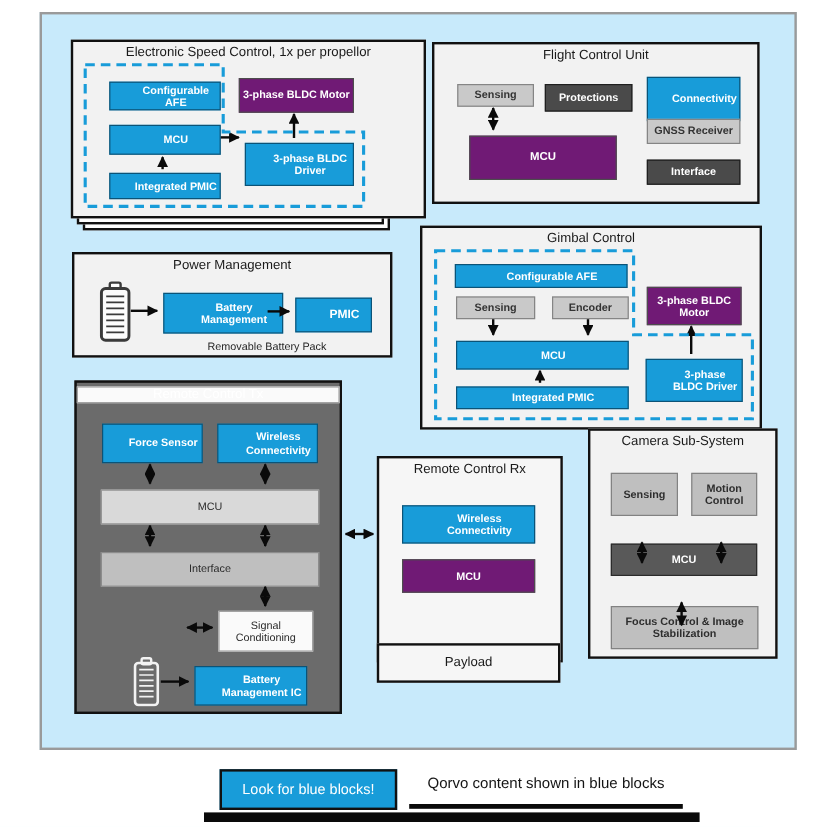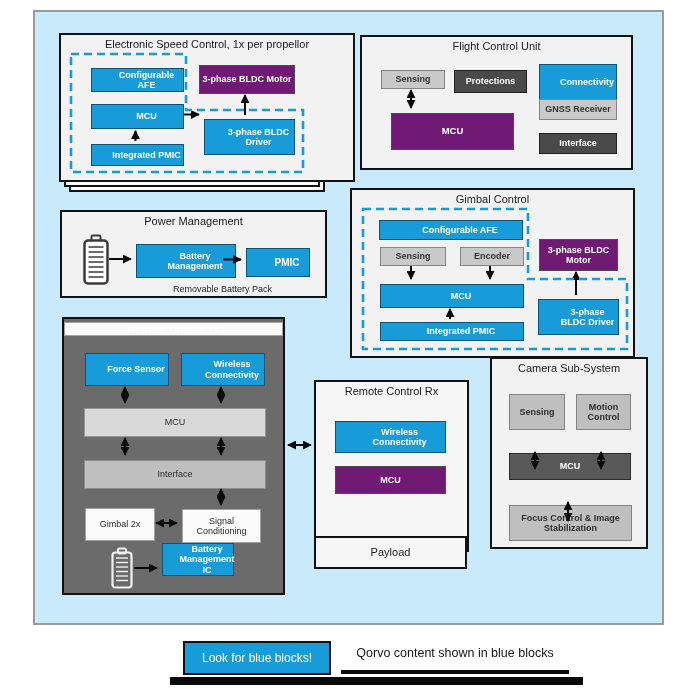--- a/index.html
+++ b/index.html
@@ -86,35 +86,34 @@
     <div class="blk mgray" style="left:187px;top:49px;width:79px;height:32px;">3-phase BLDC Motor</div>
     <div class="blk blue" style="left:186px;top:109px;width:81px;height:36px;">3-phase BLDC Driver</div>
   </div>
 
   <div class="box darkbox" style="left:62px;top:317px;width:223px;height:278px;">
     <div class="ttl white">Remote Control Tx</div>
     <div class="blk blue" style="left:21px;top:34px;width:84px;height:33px;">Force Sensor</div>
     <div class="blk blue" style="left:117px;top:34px;width:84px;height:33px;">Wireless Connectivity</div>
     <div class="blk pale" style="left:20px;top:89px;width:182px;height:29px;">MCU</div>
     <div class="blk pale2" style="left:20px;top:141px;width:182px;height:29px;">Interface</div>
-    <div class="blk white" style="left:21px;top:189px;width:70px;height:33px;">Gimbal 2x</div>
     <div class="blk white" style="left:118px;top:190px;width:79px;height:34px;">Signal Conditioning</div>
     <svg class="icon-abs" style="left:47px;top:228px;" width="22" height="42" viewBox="0 0 22 42">
       <rect x="7" y="1.5" width="8" height="5" rx="1.5" fill="none" stroke="#F2F2F2" stroke-width="2"></rect>
       <rect x="1.5" y="5.5" width="19" height="35" rx="3" fill="none" stroke="#F2F2F2" stroke-width="2.2"></rect>
       <g stroke="#F2F2F2" stroke-width="1.4">
         <line x1="5" y1="11" x2="17" y2="11"></line>
           <line x1="5" y1="15.5" x2="17" y2="15.5"></line>
         <line x1="5" y1="20" x2="17" y2="20"></line>
           <line x1="5" y1="24.5" x2="17" y2="24.5"></line>
         <line x1="5" y1="29" x2="17" y2="29"></line>
           <line x1="5" y1="33.5" x2="17" y2="33.5"></line>
       </g>
     </svg>
-    <div class="blk blue" style="left:98px;top:224px;width:72px;height:33px;">Battery Management IC</div>
+    <div class="blk blue" style="left:98px;top:236px;width:94px;height:33px;">Battery Management IC</div>
   </div>
 
   <div class="box litebox" style="left:314px;top:380px;width:155px;height:172px;">
     <div class="ttl">Remote Control Rx</div>
     <div class="blk blue" style="left:19px;top:39px;width:111px;height:32px;">Wireless Connectivity</div>
     <div class="blk mgray" style="left:19px;top:84px;width:111px;height:28px;">MCU</div>
   </div>
 
   <div class="box" style="left:490px;top:357px;width:158px;height:192px;">
     <div class="ttl">Camera Sub-System</div>

